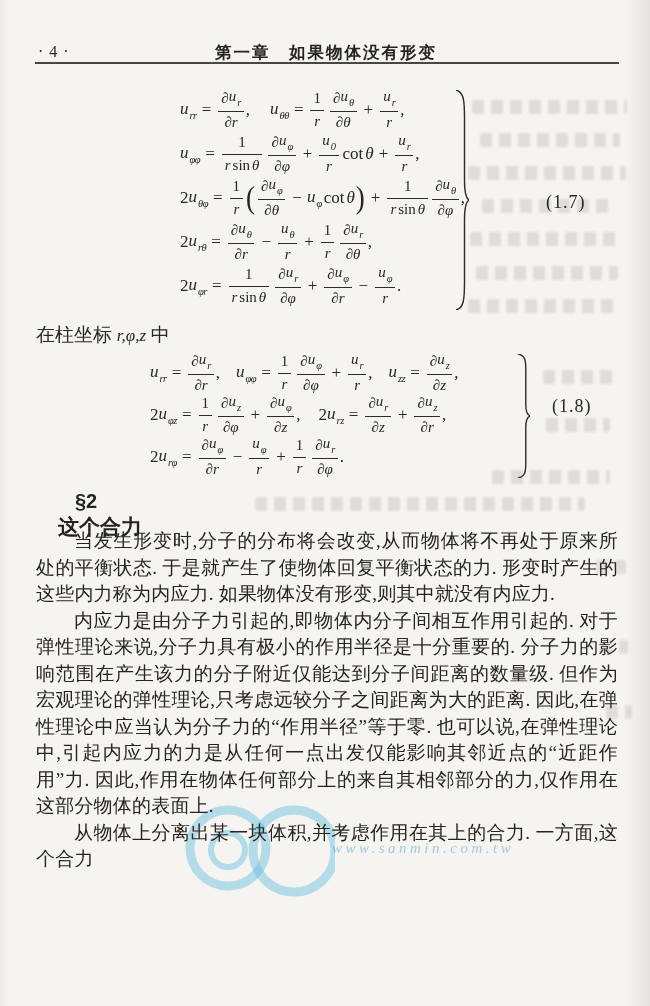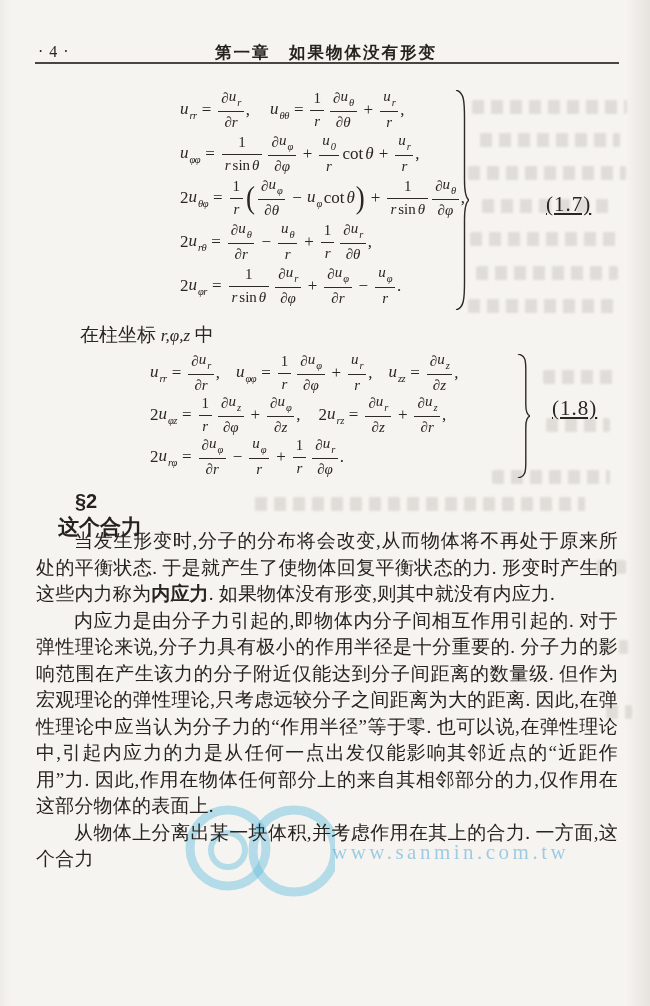--- a/index.html
+++ b/index.html
@@ -36,42 +36,42 @@
   .msub{font-size:10.5px;font-style:italic;vertical-align:-5px;margin-left:1px;letter-spacing:-0.5px;}
   .mop{margin:0 5px;font-style:normal;}
   .mrm{font-style:normal;margin:0 2px;}
   .mpt{font-style:normal;}
   .mbig{font-size:27px;font-weight:300;display:inline-block;transform:scaleY(1.15);margin:0 1px;}
   .frac{display:inline-flex;flex-direction:column;margin:0 2px;}
   .num,.den{display:flex;justify-content:center;align-items:center;font-size:15px;line-height:1.15;}
   .num{border-bottom:1.4px solid #2e2a26;padding:0 3px 2px;}
   .den{padding:2px 3px 0;}
   .brace{position:absolute;}
-  .eq-label{position:absolute;font-size:21px;letter-spacing:1px;text-decoration:underline;}
-
-  .coord-note{position:absolute;left:36px;top:322px;font-size:19px;margin-left:44px;}
+  .eq-label{position:absolute;font-size:18px;letter-spacing:1px;}
+
+  .coord-note{position:absolute;left:36px;top:322px;font-size:19px;}
   .coord-note .m{font-style:italic;font-size:17px;}
 
   
   .sect{position:absolute;left:58px;top:490px;font-family:"Liberation Sans","DejaVu Sans",sans-serif;
     font-weight:bold;font-size:21px;color:#26231f;}
   .sect .num{border:none;padding:0;margin-right:28px;font-size:20px;}
 
   
   .bodytext{position:absolute;left:36px;top:528px;width:582px;}
   .body-p{margin:0;font-size:19px;line-height:26.5px;text-align:justify;text-indent:2em;
     color:#272320;letter-spacing:0.2px;}
-  .body-p .b{font-weight:bold;}
+  .body-p .b{font-weight:normal;}
 
   
   .wm-circles{position:absolute;left:180px;top:798px;}
   .wm-text{position:absolute;left:316px;top:797px;font-size:45px;line-height:1;color:#58b6da;
     opacity:0.55;letter-spacing:7px;font-weight:700;white-space:nowrap;}
-  .wm-url{position:absolute;left:332px;top:840px;font-size:21px;color:#3f9fd4;opacity:0.48;
-    letter-spacing:3.5px;white-space:nowrap;}
+  .wm-url{position:absolute;left:332px;top:840px;font-size:15px;color:#3f9fd4;opacity:0.48;
+    letter-spacing:3.5px;font-style:italic;white-space:nowrap;}
 
   
   .noise{position:absolute;height:14px;border-radius:2px;filter:blur(0.8px);
     background:repeating-linear-gradient(90deg,rgba(100,95,88,0.15) 0 12px,rgba(100,95,88,0) 12px 19px);}
 </style>
 </head>
 <body>
 
 <div class="page">
 

